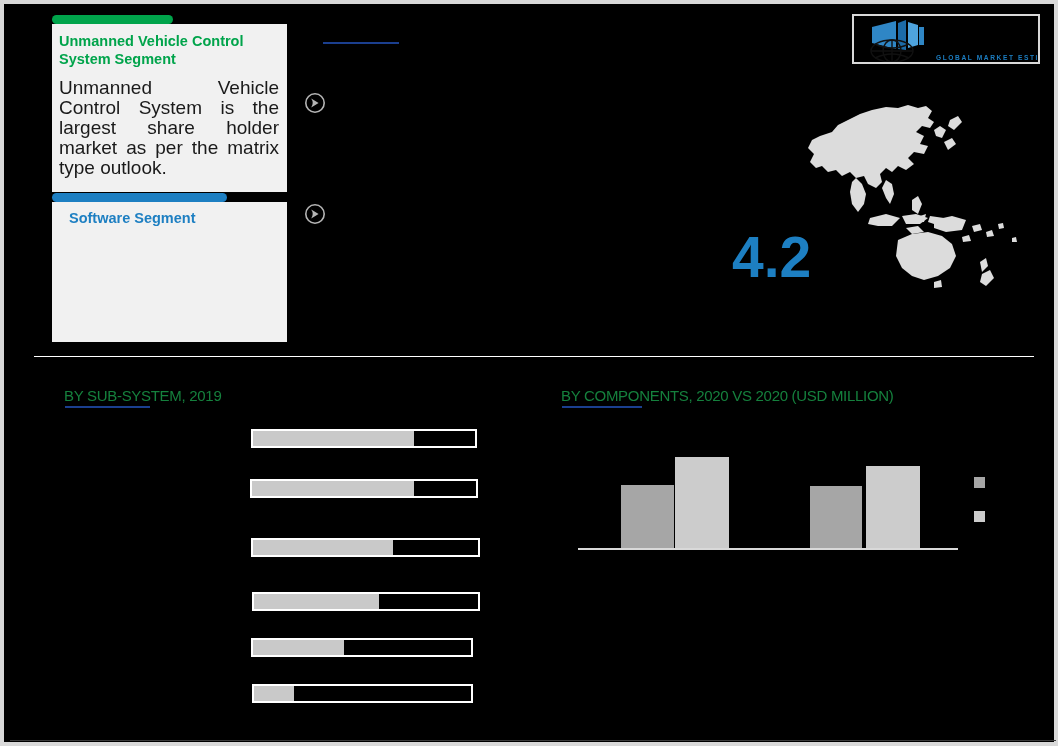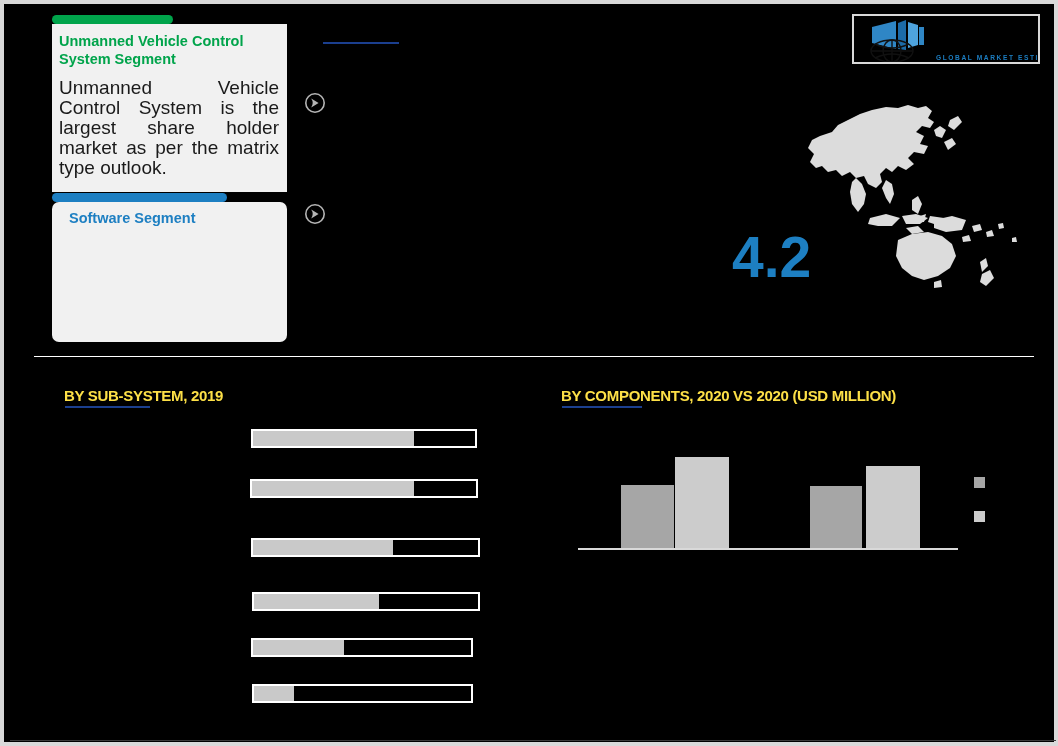--- a/index.html
+++ b/index.html
@@ -55,21 +55,21 @@
   .card-body {
     position: absolute; font-size: 19px; color: #1a1a1a; line-height: 20px;
   }
   .card-body.justify { text-align: justify; text-align-last: left; }
 
   #card-1 { left: 48px; top: 20px; width: 235px; height: 168px; }
   #card-1 .card-accent { left: 0px; top: -9px; width: 121px; background: #00a44b; }
   #card-1 .card-title { left: 7px; top: 8px; width: 225px; color: #00a44b; }
   #card-1 .card-body  { left: 7px; top: 54px; width: 220px; }
 
-  #card-2 { left: 48px; top: 198px; width: 235px; height: 140px; border-radius: 7px; }
+  #card-2 { left: 48px; top: 198px; width: 235px; height: 140px; }
   #card-2 .card-accent { left: 0px; top: -9px; width: 175px; background: #1d7fc2; }
   #card-2 .card-title { left: 17px; top: 7px; width: 215px; color: #1d7fc2; }
   #card-2 .card-body  { left: 17px; top: 41px; width: 205px; }
 
   
   .arrow-icon { position: absolute; width: 22px; height: 22px; }
   #arrow-1 { left: 300px; top: 88px; }
   #arrow-2 { left: 300px; top: 199px; }
 
   
@@ -92,22 +92,22 @@
     position: absolute; left: 30px; top: 352px;
     width: 1000px; height: 1px; background: #ffffff;
   }
   .footer-divider {
     position: absolute; left: 6px; top: 736px;
     width: 1046px; height: 1px; background: #3a3a3a;
   }
 
   
   .section-head {
-    position: absolute; font-size: 15px; font-weight: bold;
-    color: #fde047; letter-spacing: -0.3px; white-space: nowrap;
+    position: absolute; font-size: 15px; font-weight: normal;
+    color: #15803d; letter-spacing: -0.3px; white-space: nowrap;
   }
   .section-underline { position: absolute; height: 2px; background: #1b3f8f; }
   #head-left { left: 60px; top: 383px; }
   #ul-left   { left: 61px; top: 402px; width: 85px; }
   #head-right { left: 557px; top: 383px; }
   #ul-right   { left: 558px; top: 402px; width: 80px; }
 
   
   #hbars { position: absolute; left: 0; top: 0; width: 100%; height: 100%; }
   .hbar-track {

